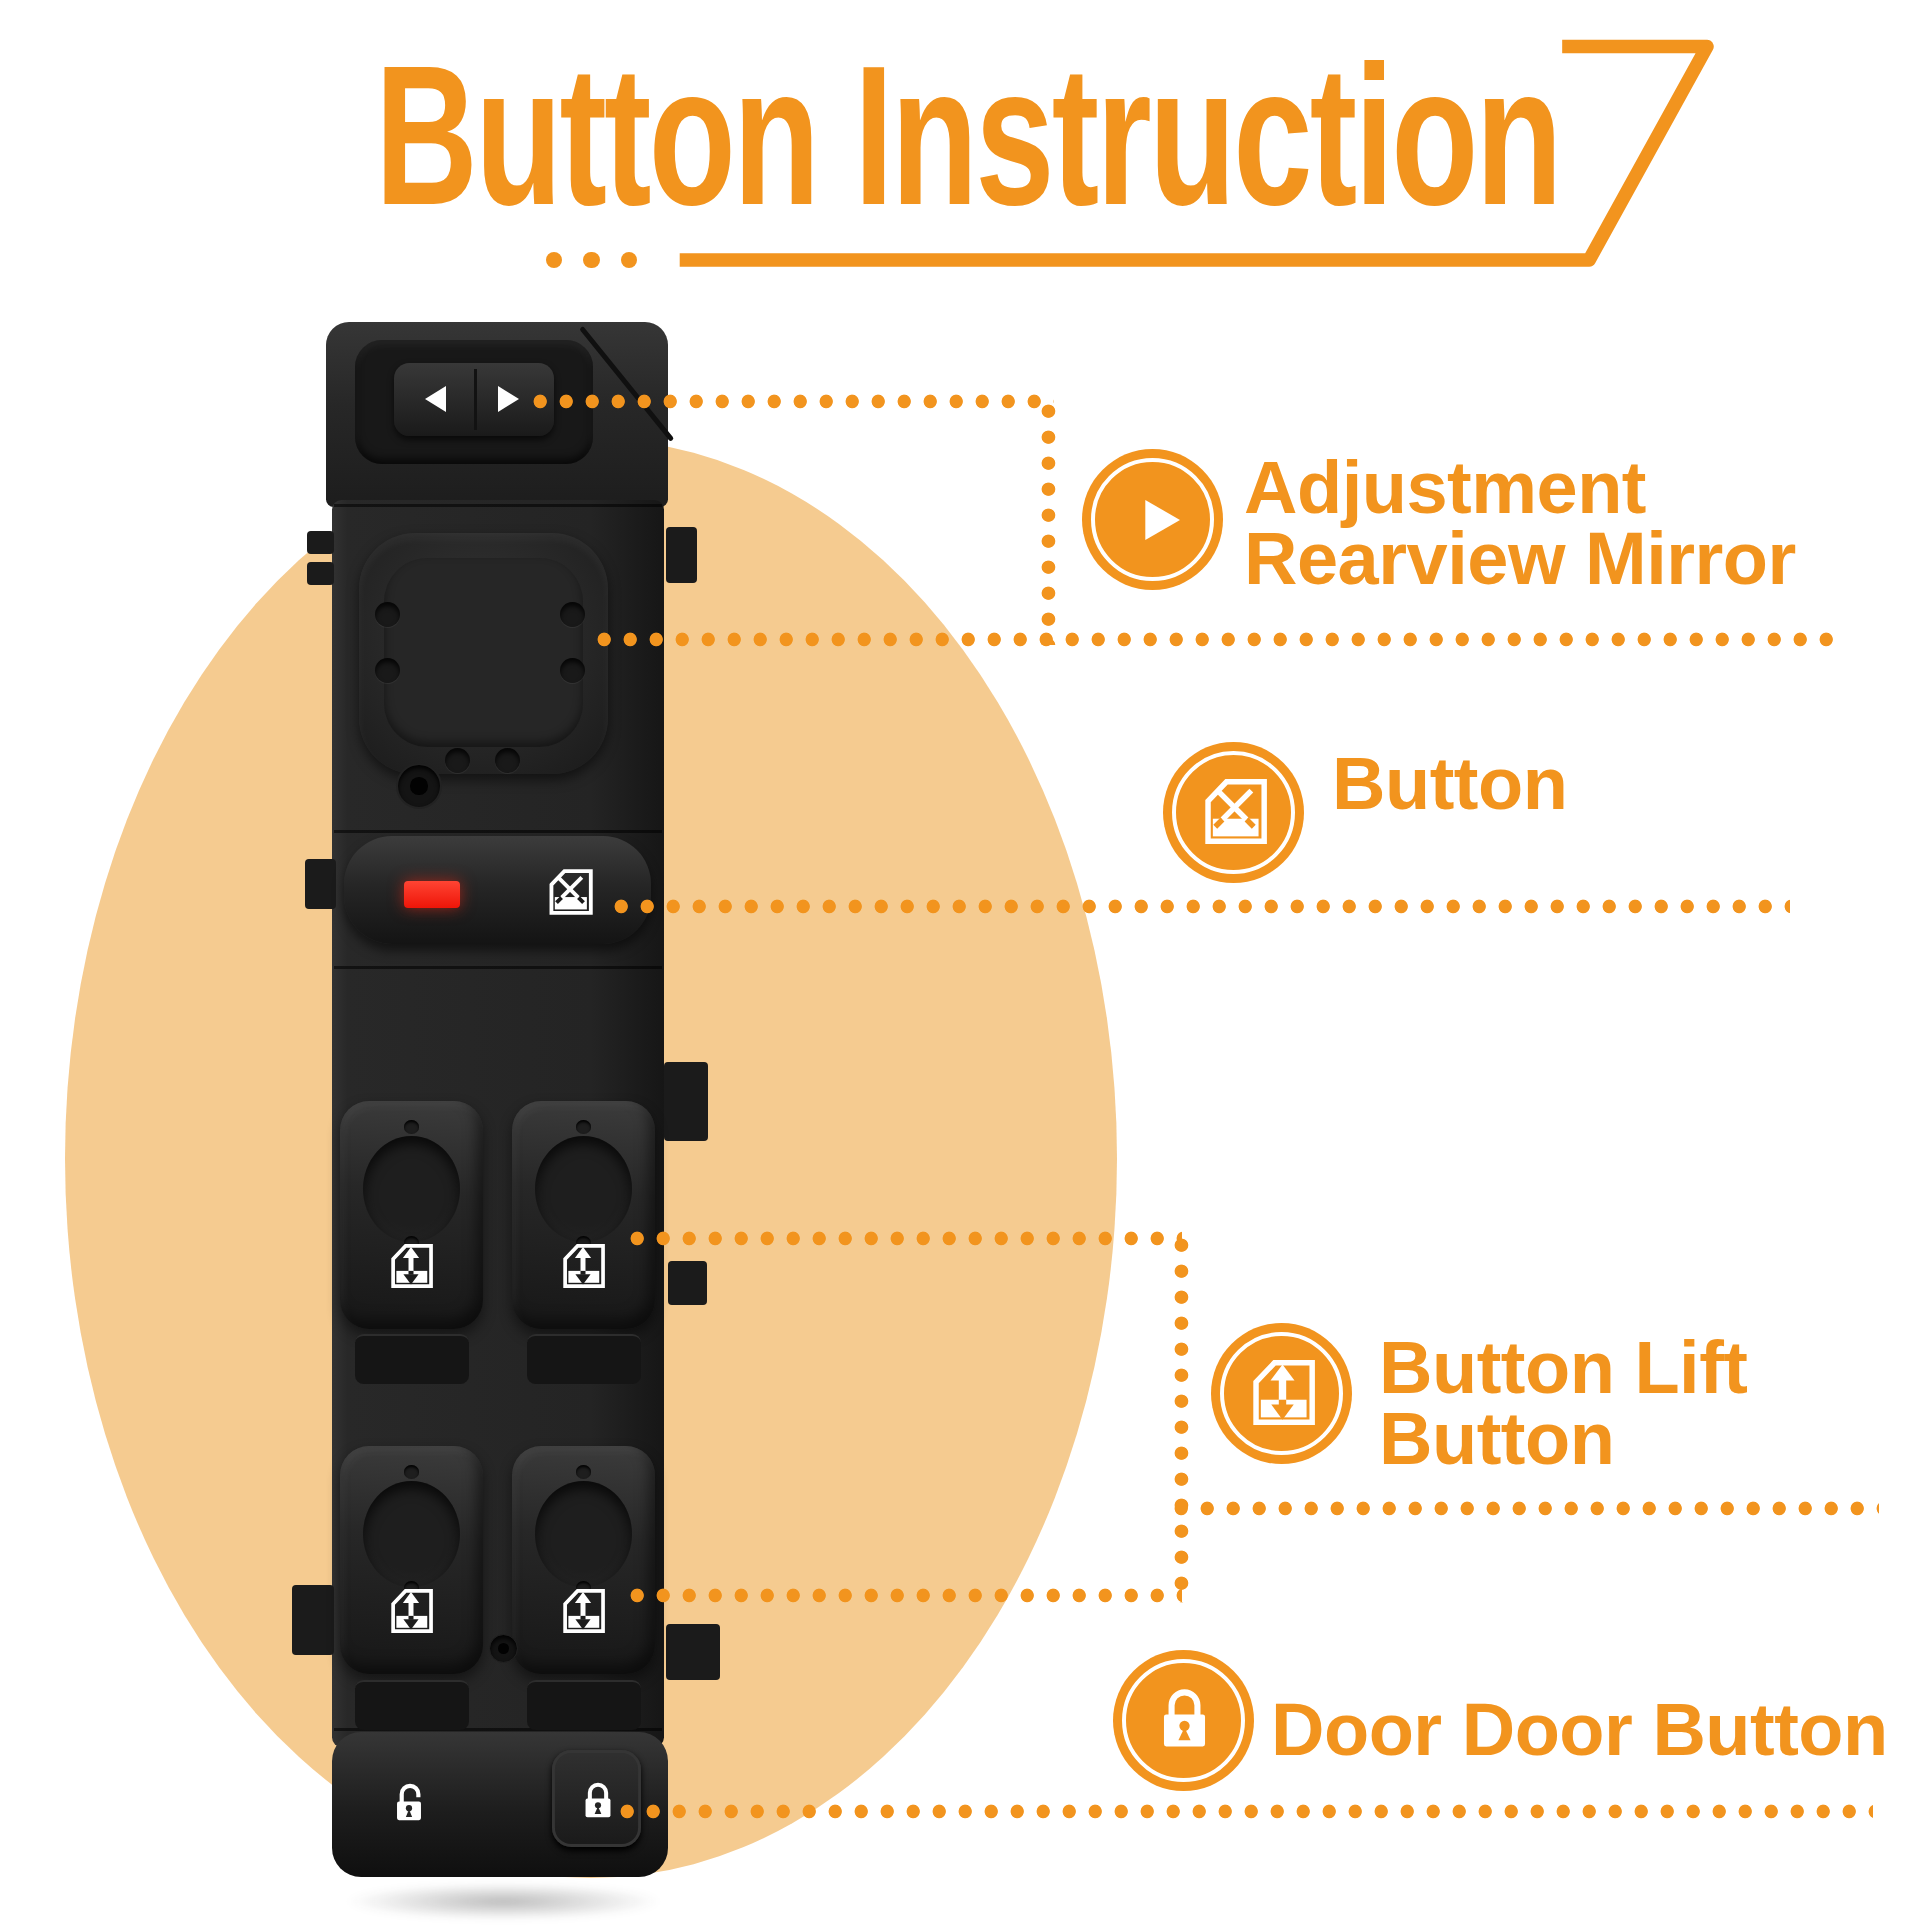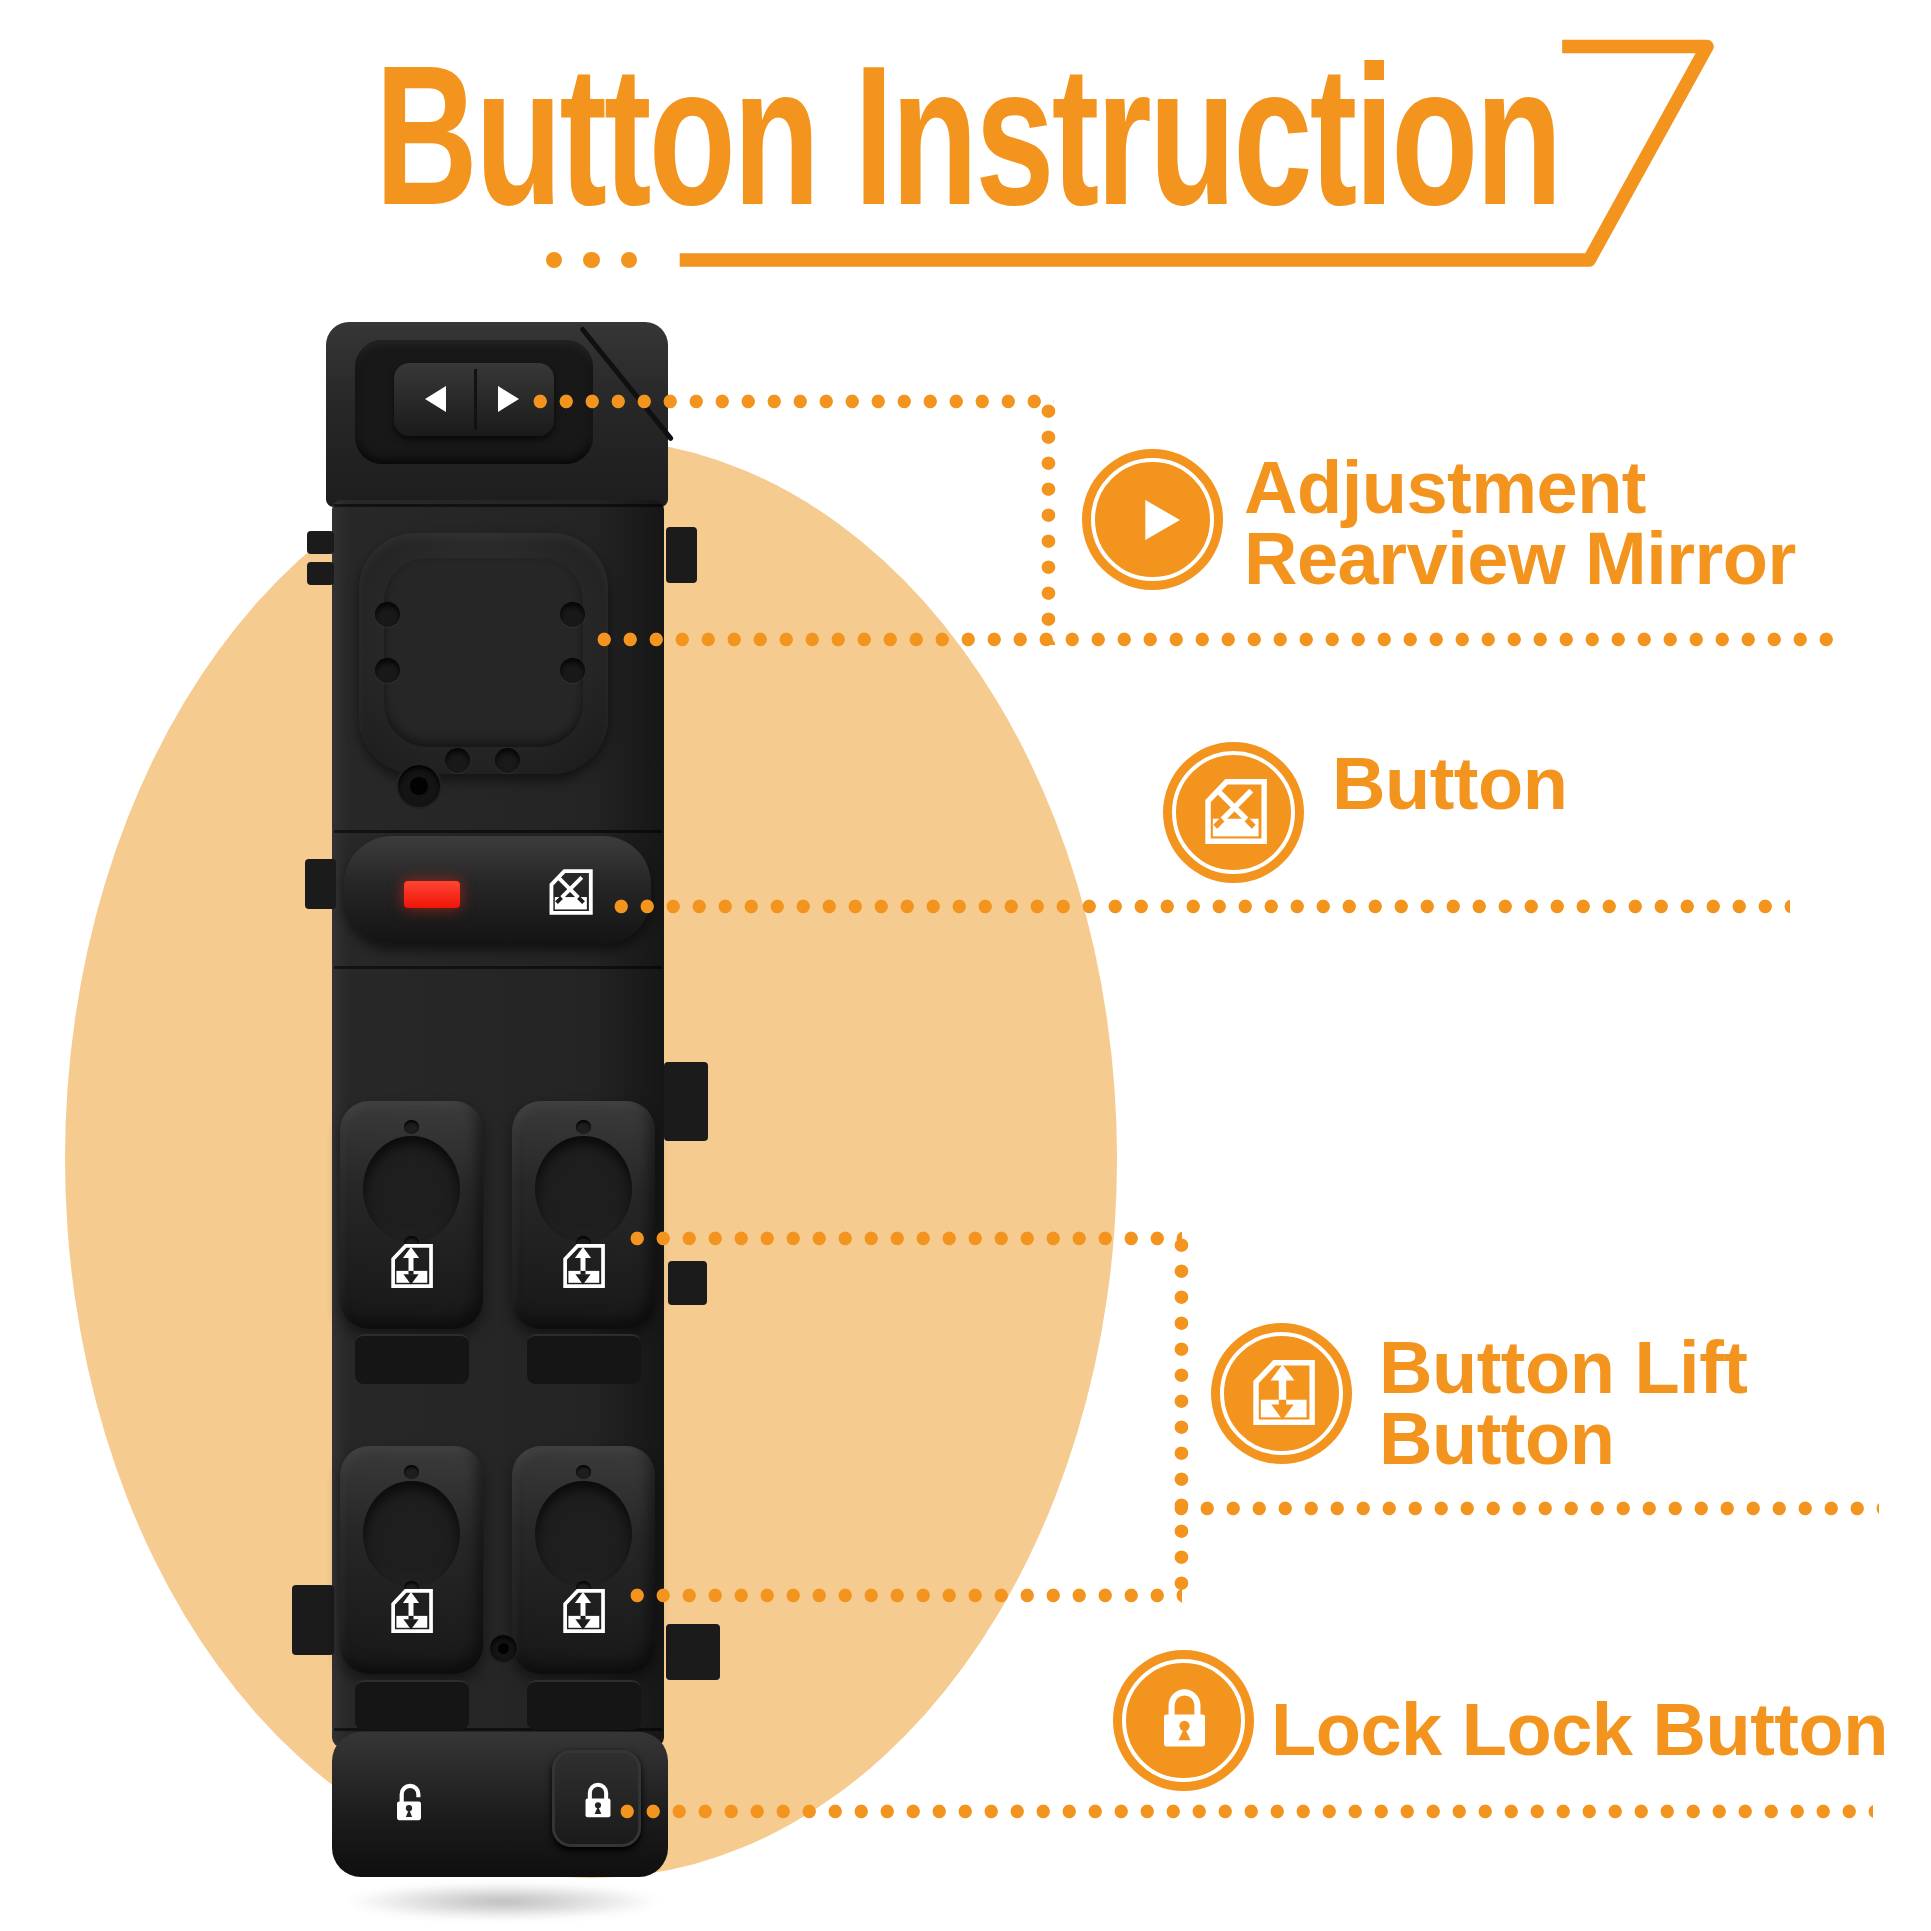--- a/index.html
+++ b/index.html
@@ -338,17 +338,17 @@
 
   <div class="abs badge" style="left:1113px;top:1650px;">
     <svg style="left:35px;top:31px;" width="73" height="73" viewBox="0 0 48 48">
       <path d="M15.5,23 V16 a8.5,8.5 0 0 1 17,0 V23" fill="none" stroke="#fff" stroke-width="4"></path>
       <rect x="10.5" y="22" width="27" height="21" rx="1.5" fill="#fff"></rect>
       <circle cx="24" cy="29.5" r="3.4" fill="var(--accent)"></circle>
       <polygon points="24,30.5 20,39 28,39" fill="var(--accent)"></polygon>
     </svg>
   </div>
   <div class="abs callout-text" style="left:1271px;top:1694px;">
-    <div>Lock Lock Button</div>
+    <div>Door Door Button</div>
   </div>
 
 </div>
 
 
 </body></html>

